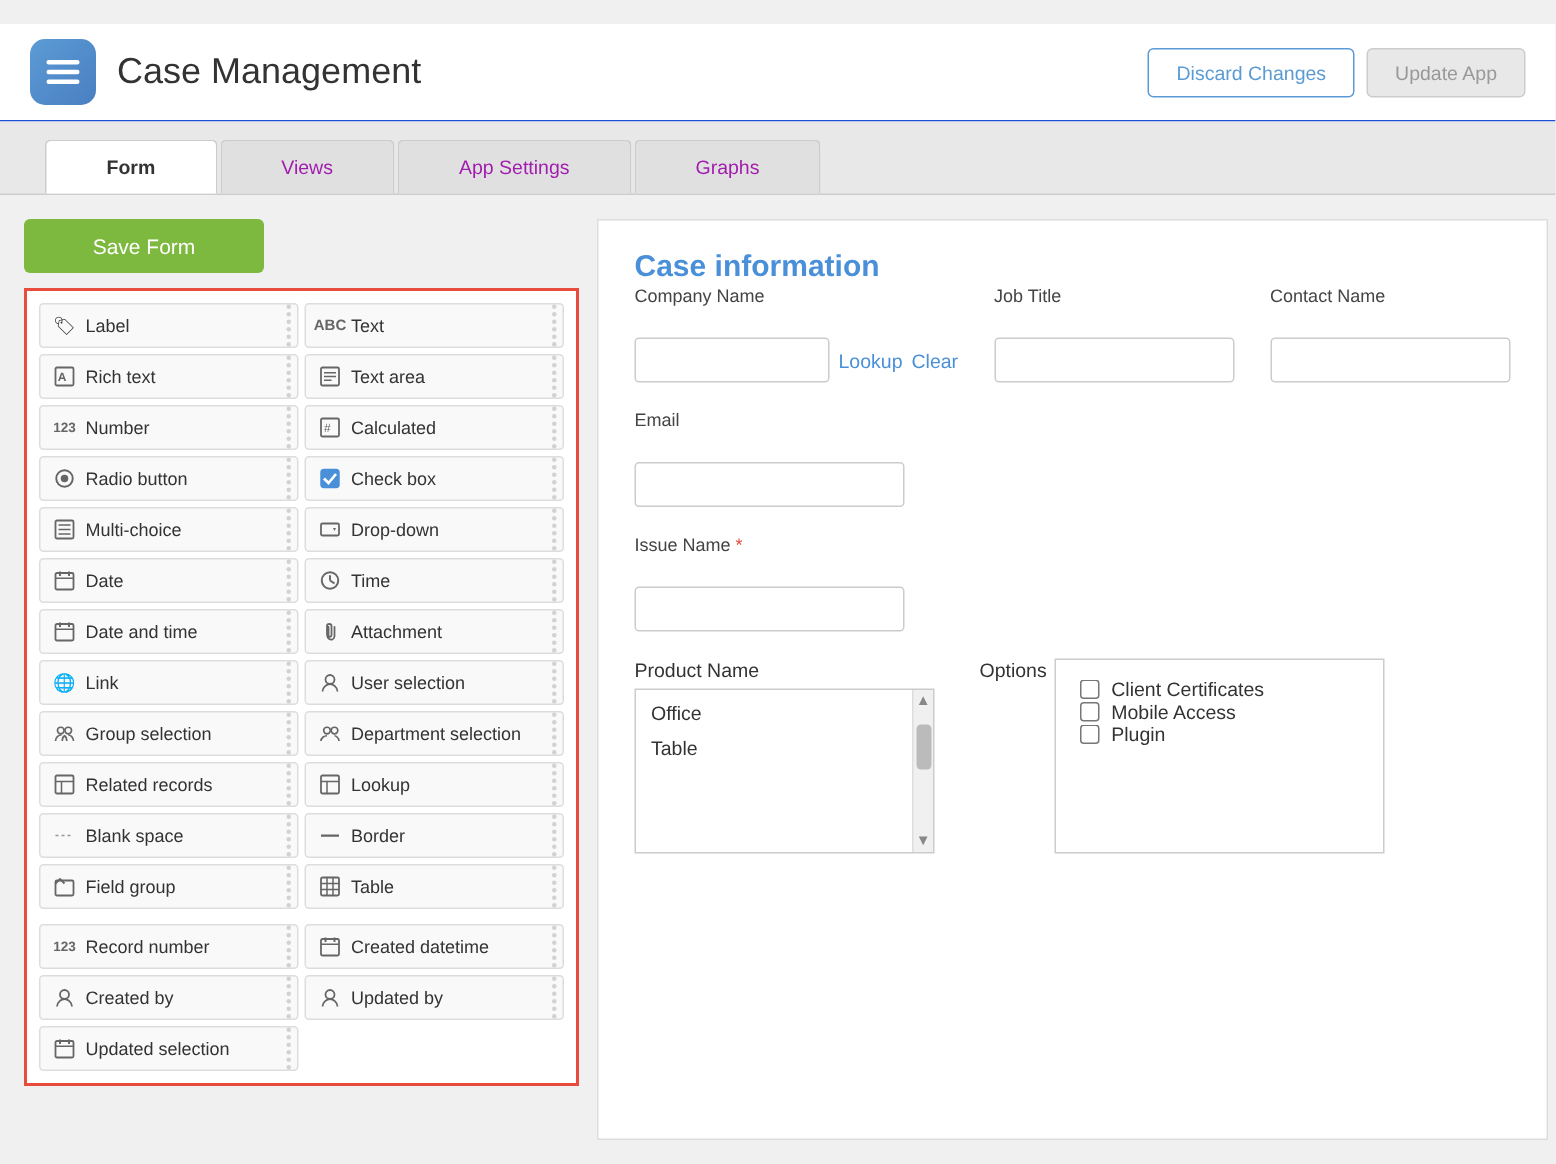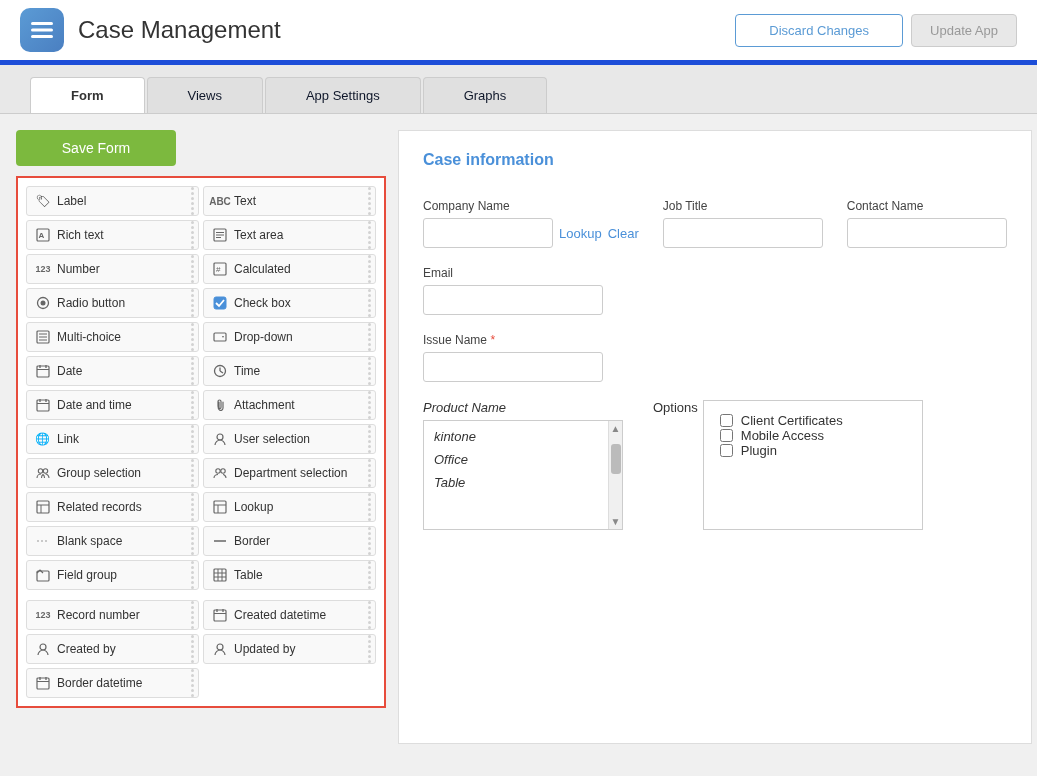--- a/index.html
+++ b/index.html
@@ -4,35 +4,36 @@
   <style>
     * { box-sizing: border-box; margin: 0; padding: 0; }
     body { font-family: Arial, sans-serif; background: #f0f0f0; font-size: 13px; color: #333; }
 
     
     .header {
       background: white;
       display: flex;
       align-items: center;
       padding: 10px 20px;
-      border-bottom: 5px solid #1d4ed8;
+      border-bottom: 1px solid #1d4ed8;
       height: 65px;
+      margin-top: 16px;
     }
     .header-logo {
       width: 44px; height: 44px;
       background: linear-gradient(135deg, #5b9bd5, #4a7fc1);
       border-radius: 10px;
       display: flex; align-items: center; justify-content: center;
       margin-right: 14px;
     }
     .header-logo svg { width: 26px; height: 26px; }
     .header-title { font-size: 24px; font-weight: normal; color: #333; flex: 1; }
     .header-actions { display: flex; gap: 8px; }
     .btn-discard {
-      padding: 8px 33px;
+      padding: 8px 18px;
       border: 1px solid #5b9bd5;
       background: white;
       color: #5b9bd5;
       border-radius: 4px;
       cursor: pointer;
       font-size: 13px;
     }
     .btn-update {
       padding: 8px 18px;
       border: 1px solid #ccc;
@@ -50,21 +51,21 @@
       border-bottom: 1px solid #ccc;
       padding-top: 12px;
       padding-left: 30px;
     }
     .tab {
       padding: 10px 40px;
       cursor: pointer;
       border: 1px solid #ccc;
       border-bottom: none;
       background: #e0e0e0;
-      color: #0f172a;
+      color: #a21caf;
       margin-right: 2px;
       border-radius: 4px 4px 0 0;
       font-size: 13px;
     }
     .tab.active {
       background: white;
       color: #333;
       font-weight: bold;
       border-color: #ccc;
     }
@@ -127,34 +128,34 @@
 
     
     .right-panel {
       flex: 1;
       background: white;
       padding: 20px 24px;
       border: 1px solid #ddd;
     }
     .form-section-title {
       color: #4a90d9;
-      font-size: 16px;
+      font-size: 20px;
       font-weight: bold;
-      margin-bottom: 30px;
+      margin-bottom: 0;
     }
     .form-row {
       display: flex;
       gap: 24px;
       margin-bottom: 18px;
       align-items: flex-end;
     }
     .form-field {
       display: flex;
       flex-direction: column;
-      gap: 5px;
+      gap: 21px;
     }
     .form-field label {
       font-size: 12px;
       color: #444;
     }
     .form-input {
       border: 1px solid #ccc;
       padding: 6px 8px;
       border-radius: 3px;
       font-size: 13px;
@@ -183,21 +184,20 @@
 
     .options-group {
       display: flex;
       gap: 30px;
       margin-bottom: 18px;
     }
     .product-box {
       display: flex;
       flex-direction: column;
       gap: 5px;
-      font-style: italic;
     }
     .select-list {
       border: 1px solid #ccc;
       width: 200px;
       height: 110px;
       overflow: hidden;
       position: relative;
       background: white;
     }
     .select-list-inner { padding: 4px 0; }
@@ -781,21 +781,21 @@
 
         <div class="component-item">
           <span class="component-icon">
             <svg width="14" height="14" viewBox="0 0 14 14">
                 <rect x="1" y="2" width="12" height="11" rx="1" fill="none" stroke="#666" stroke-width="1.2"></rect>
                 <line x1="1" y1="5.5" x2="13" y2="5.5" stroke="#666" stroke-width="1"></line>
                 <line x1="4" y1="1" x2="4" y2="4" stroke="#666" stroke-width="1.3"></line>
                 <line x1="10" y1="1" x2="10" y2="4" stroke="#666" stroke-width="1.3"></line>
               </svg>
           </span>
-          <span>Border datetime</span>
+          <span>Updated selection</span>
           <span class="drag-handle">
               <span></span>
               <span></span>
               <span></span>
               <span></span>
               <span></span>
               <span></span>
             </span>
         </div>
       </div>
@@ -839,21 +839,20 @@
         </label>
         <input class="form-input issuename-input" type="text" value="" style="">
       </div>
     </div>
 
     <div class="options-group">
       <div class="product-box">
         <label>Product Name</label>
         <div class="select-list">
           <div class="select-list-inner">
-            <div class="select-option">kintone</div>
             <div class="select-option">Office</div>
             <div class="select-option">Table</div>
           </div>
           <div class="select-scrollbar">
             <span class="scroll-arrow">▲</span>
             <div class="scroll-thumb"></div>
             <span class="scroll-arrow" style="margin-top:auto;">▼</span>
           </div>
         </div>
       </div>

